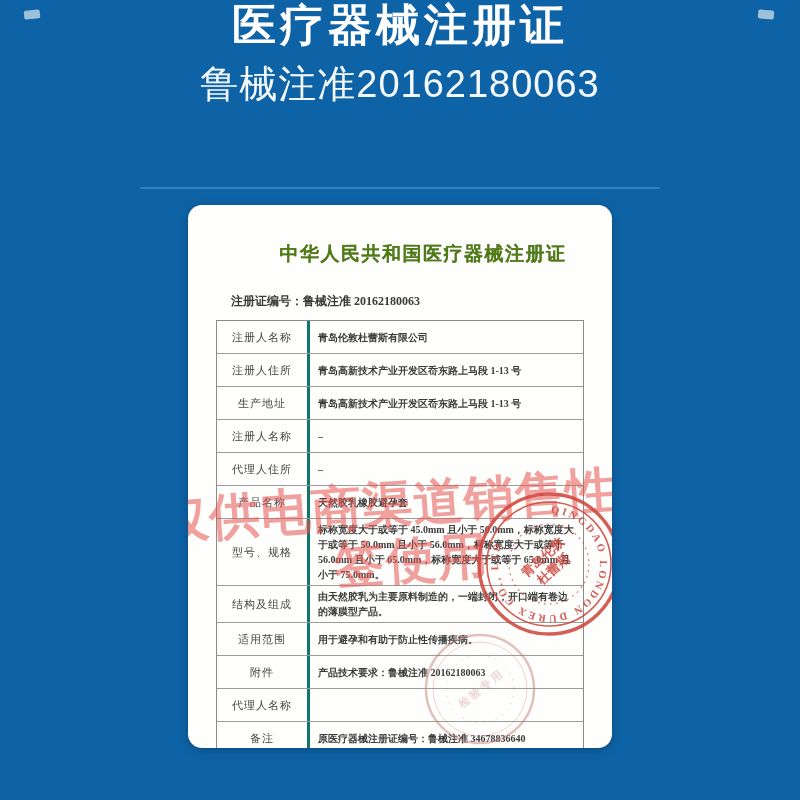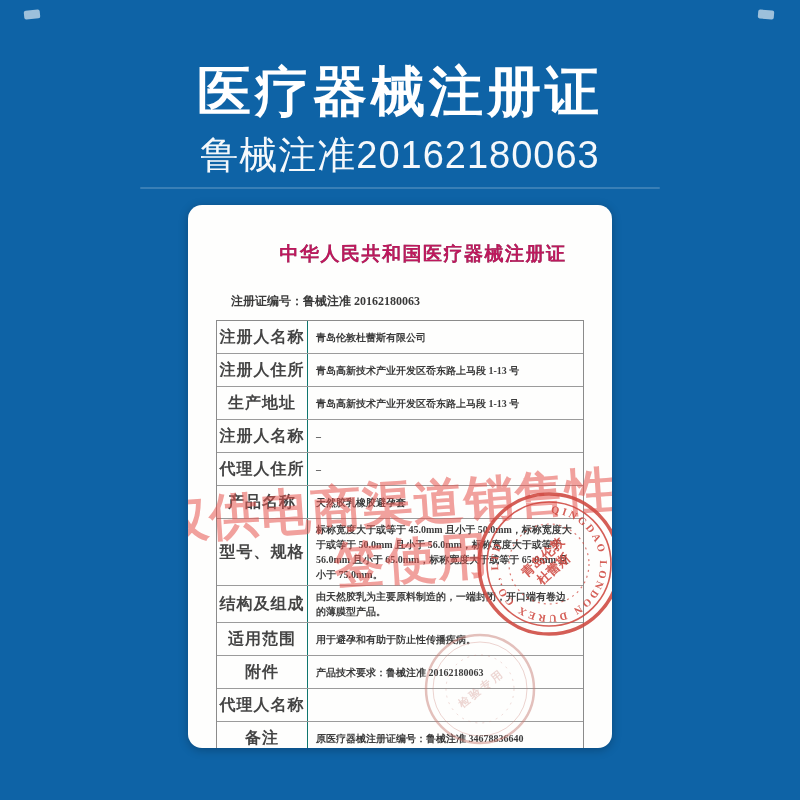--- a/index.html
+++ b/index.html
@@ -4,49 +4,49 @@
 <style>
   html,body{margin:0;padding:0;}
   body{
     width:800px;height:800px;position:relative;overflow:hidden;
     background:#0e63a6;
     font-family:"Liberation Sans","DejaVu Sans",sans-serif;
   }
   
   .hdr{position:absolute;left:0;top:0;width:800px;text-align:center;color:#fff;}
   .hdr-title{
-    margin-top:60px;font-size:54px;font-weight:bold;letter-spacing:4px;line-height:1.15;
+    font-size:44px;font-weight:bold;letter-spacing:4px;line-height:1.15;
   }
   .hdr-sub{margin-top:8px;font-size:38px;font-weight:400;letter-spacing:1px;opacity:.96;}
   .corner-mark{position:absolute;background:rgba(255,255,255,.85);border-radius:2px;}
   .corner-mark.left{left:24px;top:10px;width:16px;height:9px;transform:rotate(-6deg);opacity:.7;}
   .corner-mark.right{right:26px;top:10px;width:16px;height:9px;transform:rotate(5deg);opacity:.7;}
   .scan-edge-line{position:absolute;left:140px;top:187px;width:520px;height:2px;
     background:rgba(255,255,255,.18);border-radius:2px;}
   
   .card{
     position:absolute;left:188px;top:205px;width:424px;height:543px;
     background:#fefefd;border-radius:14px;overflow:hidden;
     color:#3d3d3d;font-family:"Liberation Serif","DejaVu Serif",serif;
     box-shadow:0 2px 10px rgba(0,0,0,.25);
   }
   .doc-title{
-    margin-top:36px;text-align:center;font-size:19px;font-weight:bold;color:#be185d;
+    margin-top:36px;text-align:center;font-size:19px;font-weight:bold;color:#4d7c0f;
     letter-spacing:1.5px;text-shadow:0 0 .6px rgba(45,45,45,.6);padding-left:46px;
   }
   .reg-line{margin:26px 0 0 43px;font-size:12px;font-weight:bold;color:#3a3a3a;}
   
   .cert-table{
     width:366px;margin:10px auto 0 auto;border:1px solid #8b8b8b;
   }
   .t-row{display:flex;border-bottom:1px solid #9b9b9b;}
   .t-row:last-child{border-bottom:none;}
   .t-label{
     width:86px;min-height:24px;display:flex;align-items:center;justify-content:center;
-    border-right:1px solid #0f766e;font-size:16px;font-weight:bold;color:#444;
+    border-right:3px solid #0f766e;font-size:11px;font-weight:normal;color:#444;
     padding:4px 2px;text-align:center;letter-spacing:1px;
   }
   .t-value{
     flex:1;display:flex;align-items:center;font-size:10px;line-height:1.5;
     padding:3px 8px;color:#3c3c3c;font-weight:bold;
   }
   
   .wm{
     position:absolute;color:rgba(230,84,78,.55);font-weight:bold;white-space:nowrap;
     font-family:"Liberation Sans","DejaVu Sans",sans-serif;pointer-events:none;

